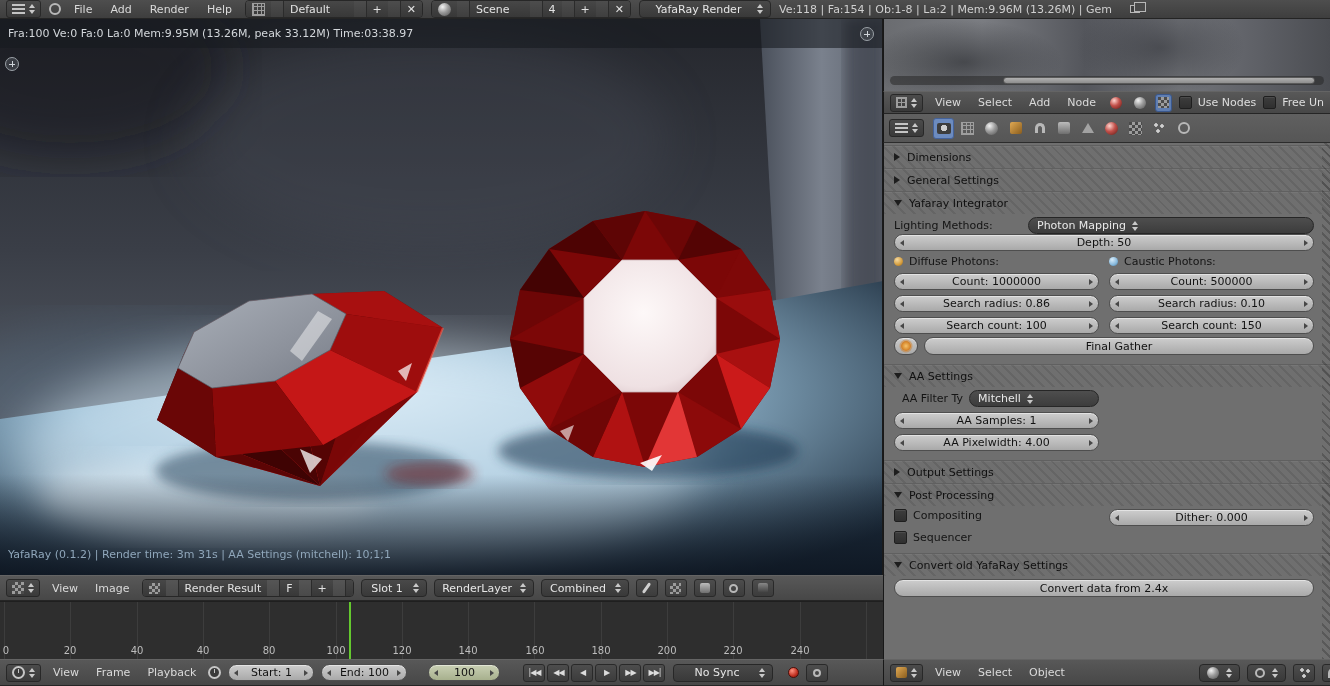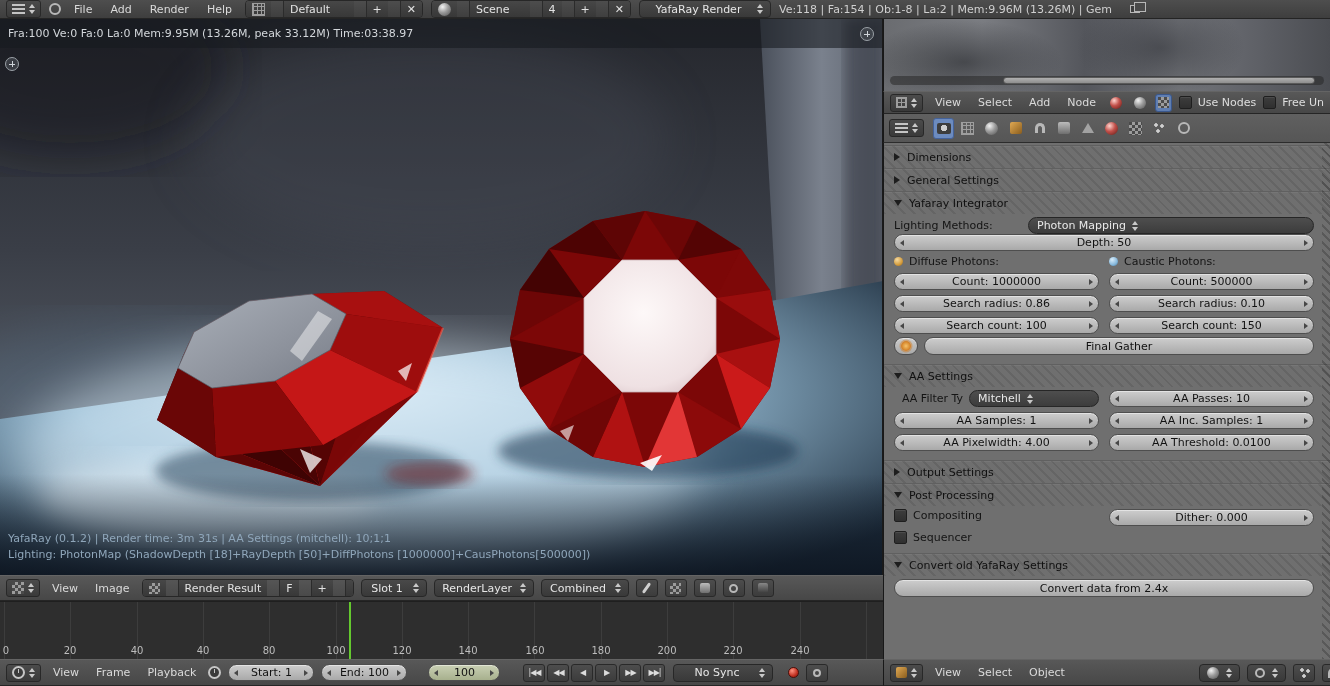--- a/index.html
+++ b/index.html
@@ -284,21 +284,20 @@
       <rect y="455" width="883" height="101" fill="url(#bottomG)"></rect>
     </svg>
 
     <div class="rv-top">
       <span>Fra:100 Ve:0 Fa:0 La:0 Mem:9.95M (13.26M, peak 33.12M) Time:03:38.97</span>
       <span class="plus-circ" style="margin-left:auto;"></span>
     </div>
     <span class="plus-circ" style="position:absolute;left:5px;top:38px;"></span>
     <div class="rv-footer">
       <div>YafaRay (0.1.2) | Render time: 3m 31s | AA Settings (mitchell): 10;1;1</div>
-      <div>Lighting: PhotonMap (ShadowDepth [18]+RayDepth [50]+DiffPhotons [1000000]+CausPhotons[500000])</div>
     </div>
   </div>
 
   <div id="img-hdr" class="ehdr">
     <span class="edbtn">
         <span class="ic i-checker" style="width:12px;height:12px;"></span>
         <span class="dd-arr"></span>
       </span>
     <span class="menu">View</span>
     <span class="menu">Image</span>
@@ -559,31 +558,20 @@
                   <span class="dd-arr"></span>
                 </span>
             </div>
             <div class="pnum">
                 <span>AA Samples: 1</span>
               </div>
             <div class="pnum">
                 <span>AA Pixelwidth: 4.00</span>
               </div>
           </div>
-          <div class="col">
-            <div class="pnum">
-                <span>AA Passes: 10</span>
-              </div>
-            <div class="pnum">
-                <span>AA Inc. Samples: 1</span>
-              </div>
-            <div class="pnum">
-                <span>AA Threshold: 0.0100</span>
-              </div>
-          </div>
         </div>
       </div>
     </div>
 
     <div class="panel">
       <div class="phead">
         <span class="tri right"></span>
         <span>Output Settings</span>
       </div>
     </div>

